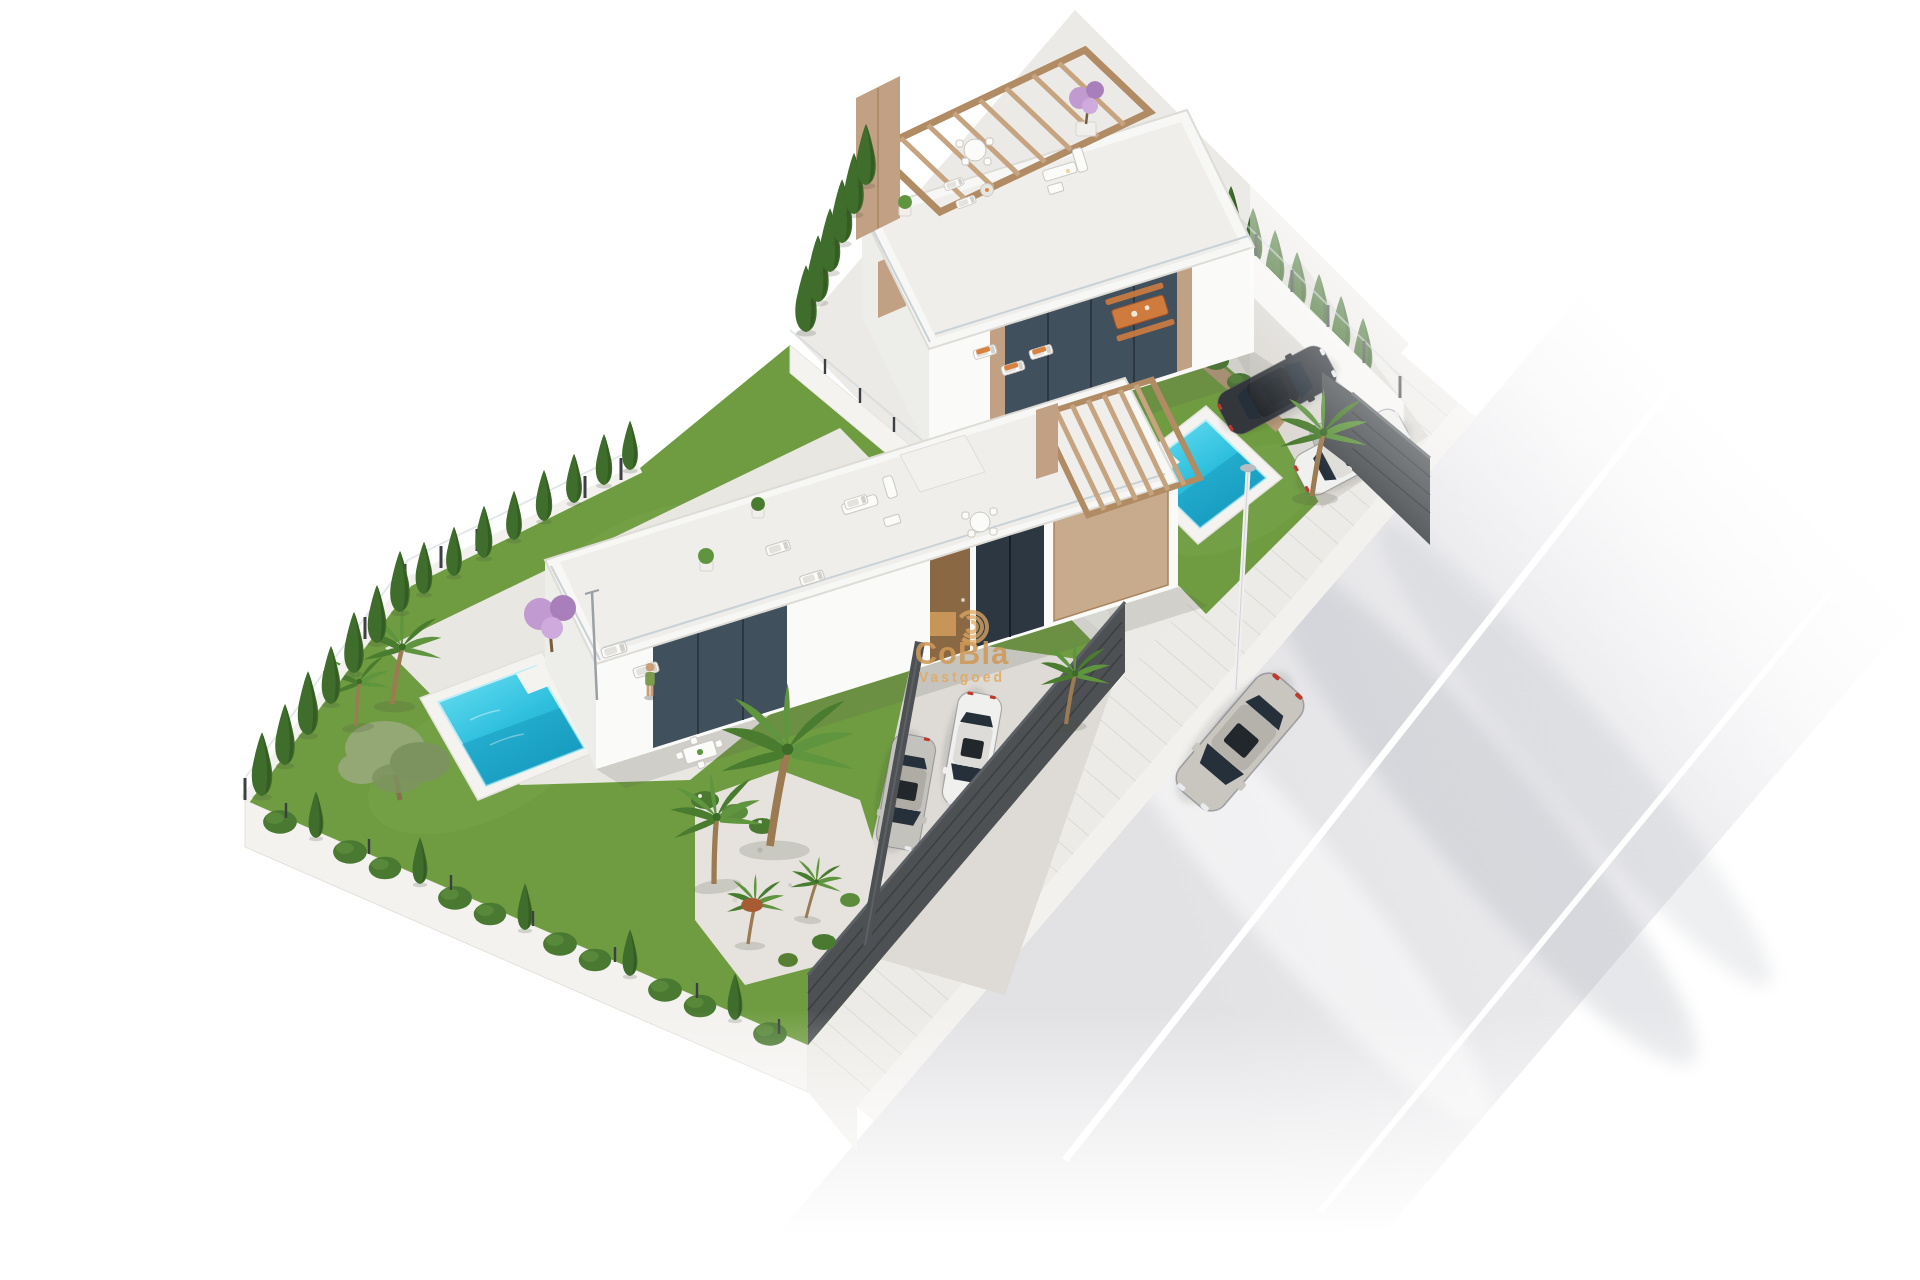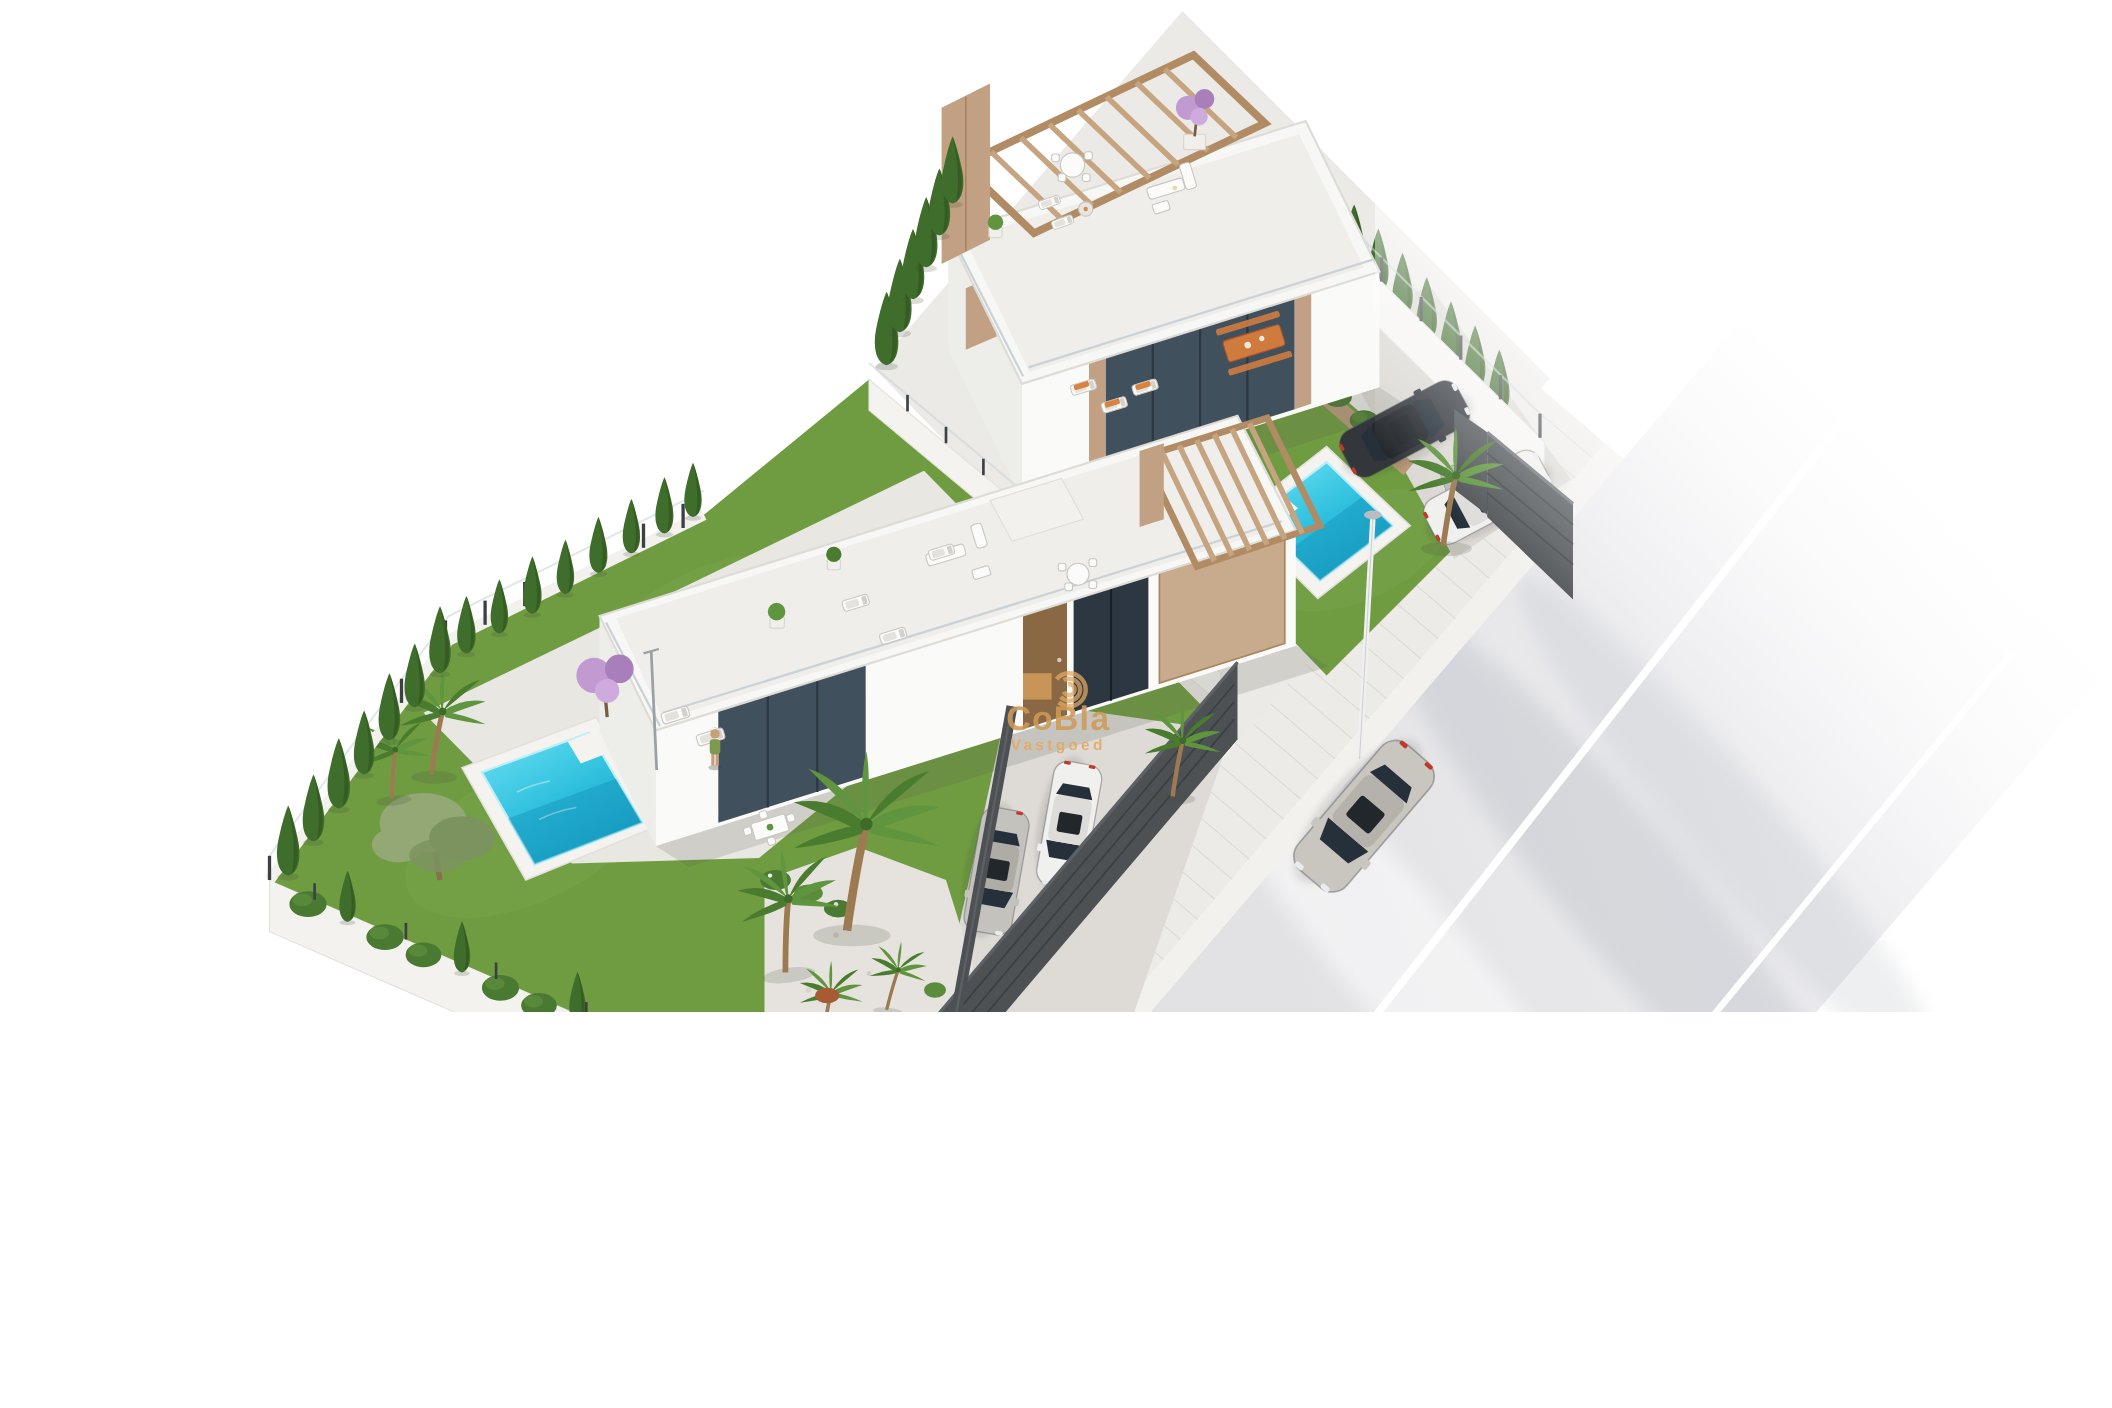--- a/index.html
+++ b/index.html
@@ -1,16 +1,16 @@
 <!DOCTYPE html>
 <html style="--bg: #ffffff; --wall: #fafaf8; --wall_shade: #ededea; --roof: #f7f7f5; --roof_floor: #efeeea; --paving: #eceae6; --terrace: #e9e7e2; --glass: #41505d; --glass_dark: #2c3742; --wood: #c2a083; --wood_dark: #a9845f; --beam: #c6a480; --door_wood: #8a6844; --grass: #6f9c41; --grass_light: #85b058; --hedge: #4a7a31; --cypress: #3f6d2b; --cypress_dark: #355c22; --palm: #5f953e; --palm_dark: #4a7c2f; --trunk: #9c7b52; --olive: #93a875; --olive_dark: #7c9360; --purple: #c09ad0; --pool_light: #63dff2; --pool_mid: #2fc0de; --pool_deep: #1493b8; --deck: #f4f3f0; --road: #e4e4e7; --road_far: #f4f4f6; --sidewalk: #edebe7; --stripe: #d9d6d0; --curb: #f3f1ee; --lane: #ffffff; --fence: #4d5154; --fence_slat: #3b3f42; --post: #3c4043; --rail: #c9d2d6; --car_silver: #c9c6c0; --car_white: #f0f0ee; --car_dark: #33373c; --car_glass: #26303a; --tail: #c0392b; --orange: #cf7b3e; --towel: #d9813f; --furn: #fbfbfa; --furn_stroke: #c9c7c2; --skin: #c99f78; --shirt: #7d9a4f; --planter: #b89a79; --gravel: #e6e3de; --lamp: #b9bcc0; --shadow: rgba(90,95,85,0.18); --watermark: #cf9a58; --watermark_light: #e2a963;"><head>
 <meta charset="utf-8">
 <style>
   html,body{margin:0;padding:0;background:#fff;}
-  .stage{width:1920px;height:920px;position:relative;background:var(--bg,#ffffff);overflow:hidden;
+  .stage{width:1920px;height:1280px;position:relative;background:var(--bg,#ffffff);overflow:hidden;
          font-family:"Liberation Sans",sans-serif;text-align:right;}
   svg{display:block}
   
   .c-wall{fill:var(--wall,#fafaf8)} .c-wallsh{fill:var(--wall_shade,#ededea)}
   .c-roof{fill:var(--roof,#f7f7f5);stroke:#dedcd6;stroke-width:2}
   .c-rooffloor{fill:var(--roof_floor,#efeeea)}
   .c-paving{fill:var(--paving,#eceae6)} .c-terrace{fill:var(--terrace,#e9e7e2)}
   .c-glass{fill:var(--glass,#41505d)} .c-glassd{fill:var(--glass_dark,#2c3742)}
   .c-wood{fill:var(--wood,#c2a083)}
   .s-beam{stroke:var(--beam,#c6a480);fill:none}

